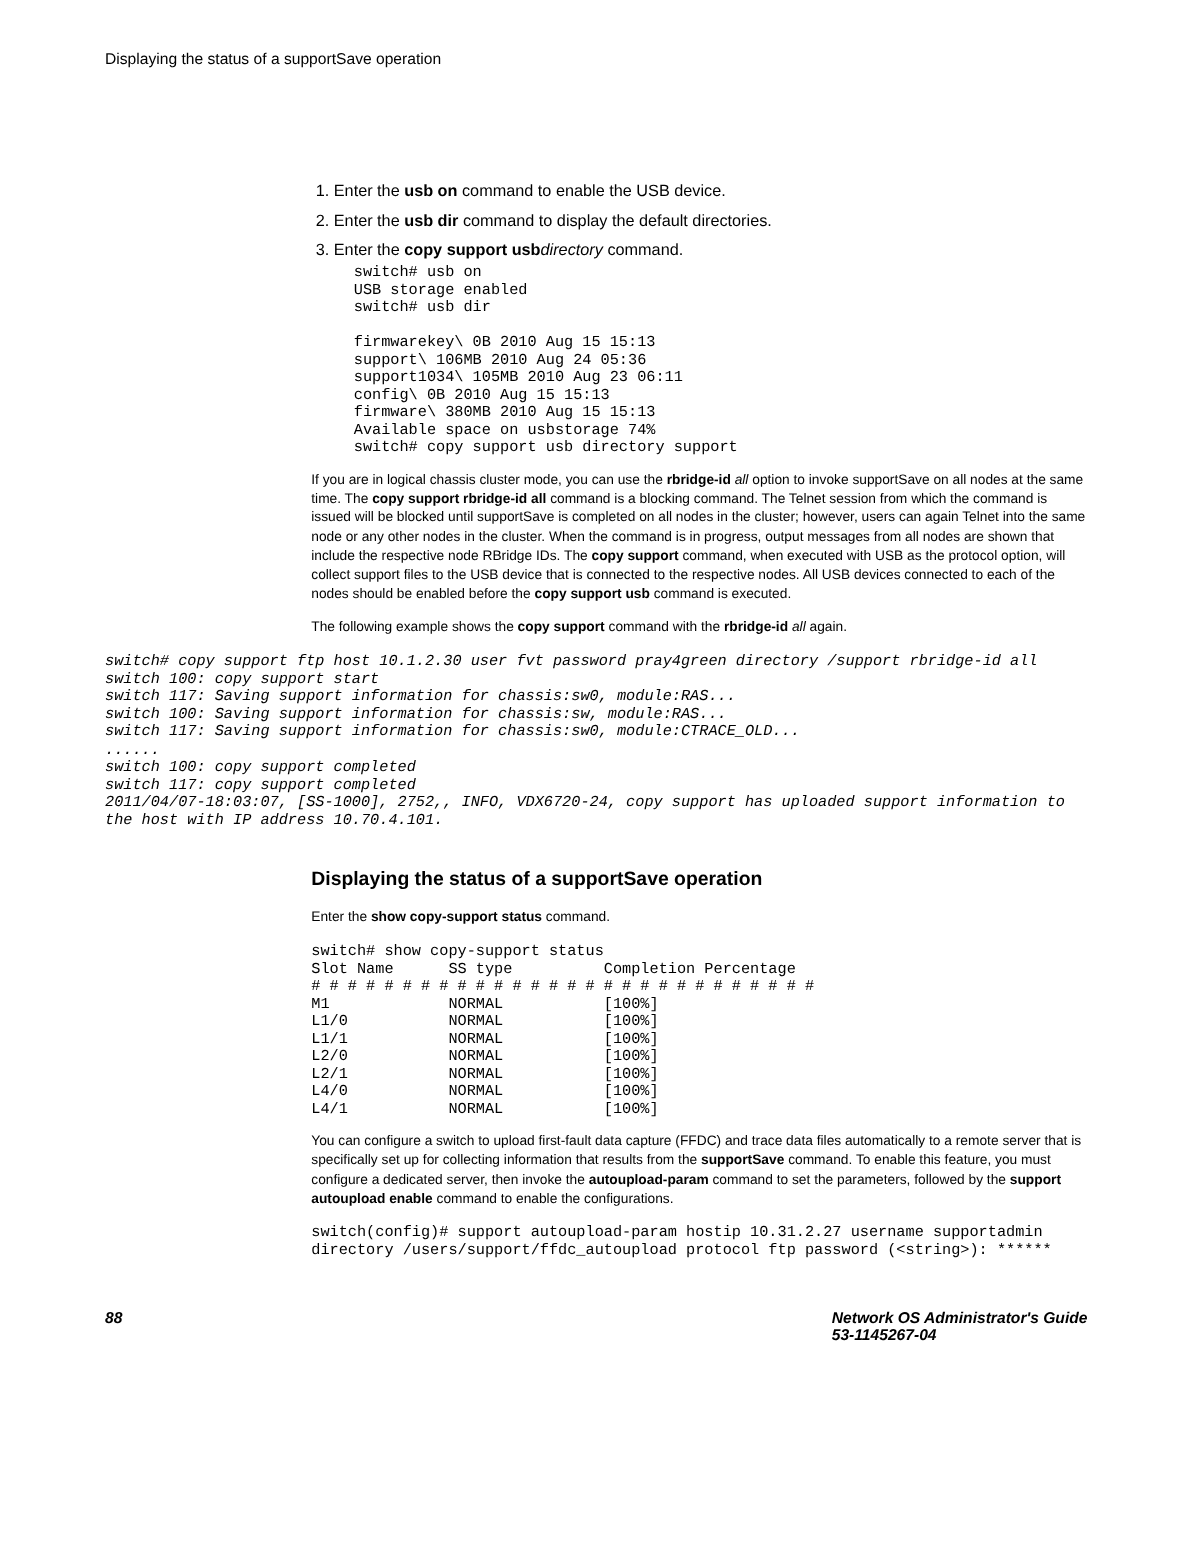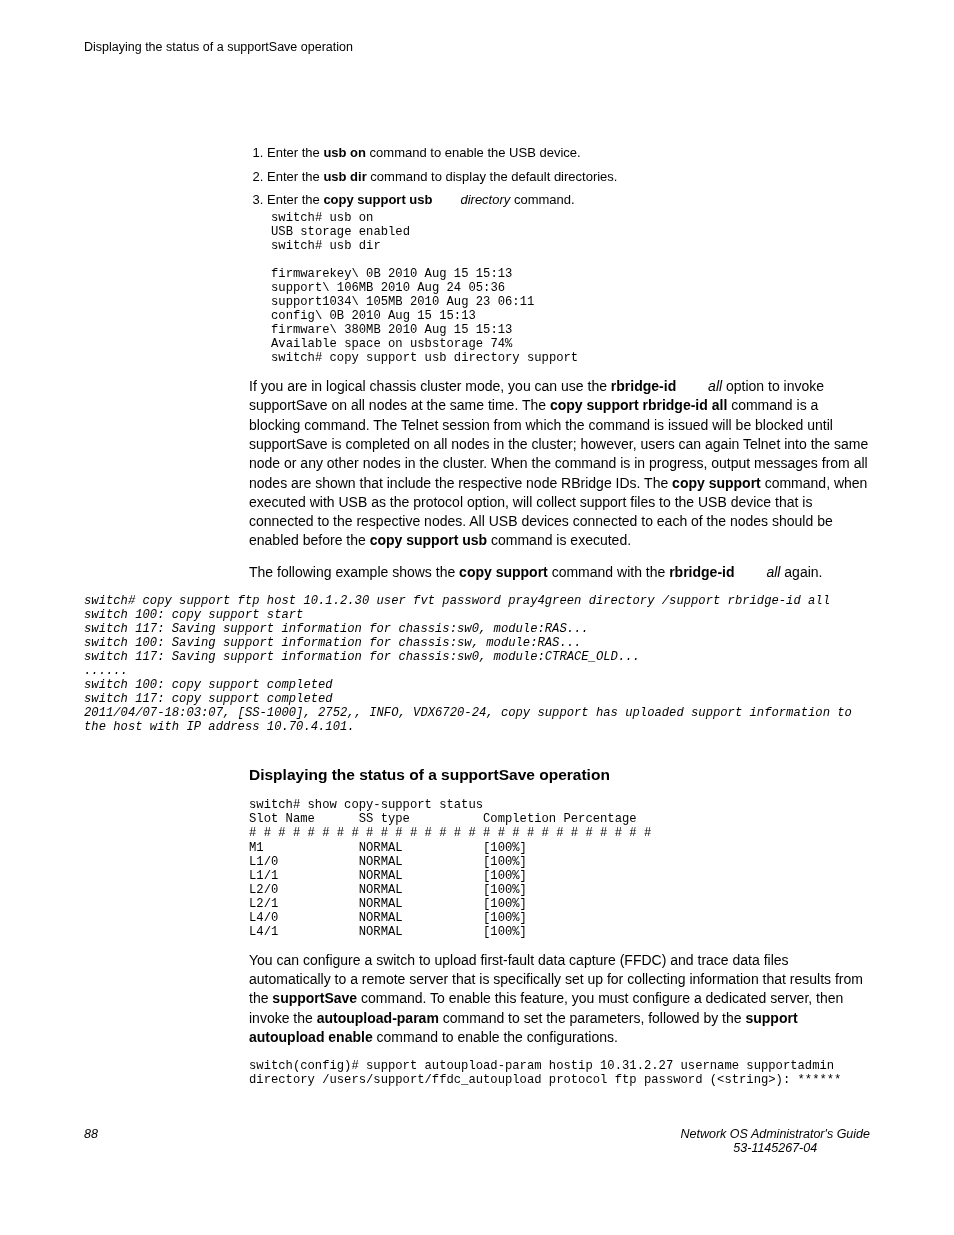--- a/index.html
+++ b/index.html
@@ -32,48 +32,49 @@
   ol.steps {
     padding-left: 18px;
     margin: 0 0 4px 0;
   }
   ol.steps li {
     margin-bottom: 6px;
     line-height: 1.35;
     font-size: 13px;
   }
   .bold { font-weight: bold; }
-  .italic { font-style: italic; margin-left: 28px; }
+  .italic { font-style: italic; }
   pre {
     font-family: "Courier New", monospace;
     font-size: 12.2px;
     line-height: 1.15;
     white-space: pre-wrap;
     word-break: break-word;
     margin: 2px 0 10px 0;
   }
   p.body {
-    font-size: 14px;
+    font-size: 11px;
     line-height: 1.38;
     margin: 12px 0;
   }
   h2.section {
     font-size: 15.5px;
     font-weight: bold;
     margin: 32px 0 14px 0;
   }
   .footer {
     margin-top: 40px;
     display: flex;
     justify-content: space-between;
     font-size: 12.5px;
     font-style: italic;
+    font-weight: bold;
   }
   .footer .right {
-    text-align: center;
+    text-align: left;
     font-style: italic;
   }
   .footer .pagenum {
     font-style: italic;
   }
 </style>
 </head>
 <body>
 
 <div class="page">
@@ -83,21 +84,21 @@
   <div class="main-content">
     <ol class="steps">
       <li>
         <span>Enter the </span><span class="bold">usb on</span><span> command to enable the USB device.</span>
       </li>
       <li>
         <span>Enter the </span><span class="bold">usb dir</span><span> command to display the default directories.</span>
       </li>
       <li>
         <span>Enter the </span><span class="bold">copy support usb</span><span class="italic">directory</span><span> command.</span>
-        <pre class="indented-none" style="margin-left:4px;">switch# usb on
+        <pre class="indented-none" style="margin-left:16px;">switch# usb on
 USB storage enabled
 switch# usb dir
 
 firmwarekey\ 0B 2010 Aug 15 15:13
 support\ 106MB 2010 Aug 24 05:36
 support1034\ 105MB 2010 Aug 23 06:11
 config\ 0B 2010 Aug 15 15:13
 firmware\ 380MB 2010 Aug 15 15:13
 Available space on usbstorage 74%
 switch# copy support usb directory support</pre>
@@ -120,20 +121,23 @@
 switch 100: Saving support information for chassis:sw, module:RAS...
 switch 117: Saving support information for chassis:sw0, module:CTRACE_OLD...
 ......
 switch 100: copy support completed
 switch 117: copy support completed
 2011/04/07-18:03:07, [SS-1000], 2752,, INFO, VDX6720-24, copy support has uploaded support information to the host with IP address 10.70.4.101.</pre>
   </div>
 
   <div class="main-content">
     <h2 class="section">Displaying the status of a supportSave operation</h2>
+    <p class="body">
+      <span>Enter the </span><span class="bold">show copy-support status</span><span> command.</span>
+    </p>
     <pre>switch# show copy-support status
 Slot Name      SS type          Completion Percentage
 # # # # # # # # # # # # # # # # # # # # # # # # # # # #
 M1             NORMAL           [100%]
 L1/0           NORMAL           [100%]
 L1/1           NORMAL           [100%]
 L2/0           NORMAL           [100%]
 L2/1           NORMAL           [100%]
 L4/0           NORMAL           [100%]
 L4/1           NORMAL           [100%]</pre>

